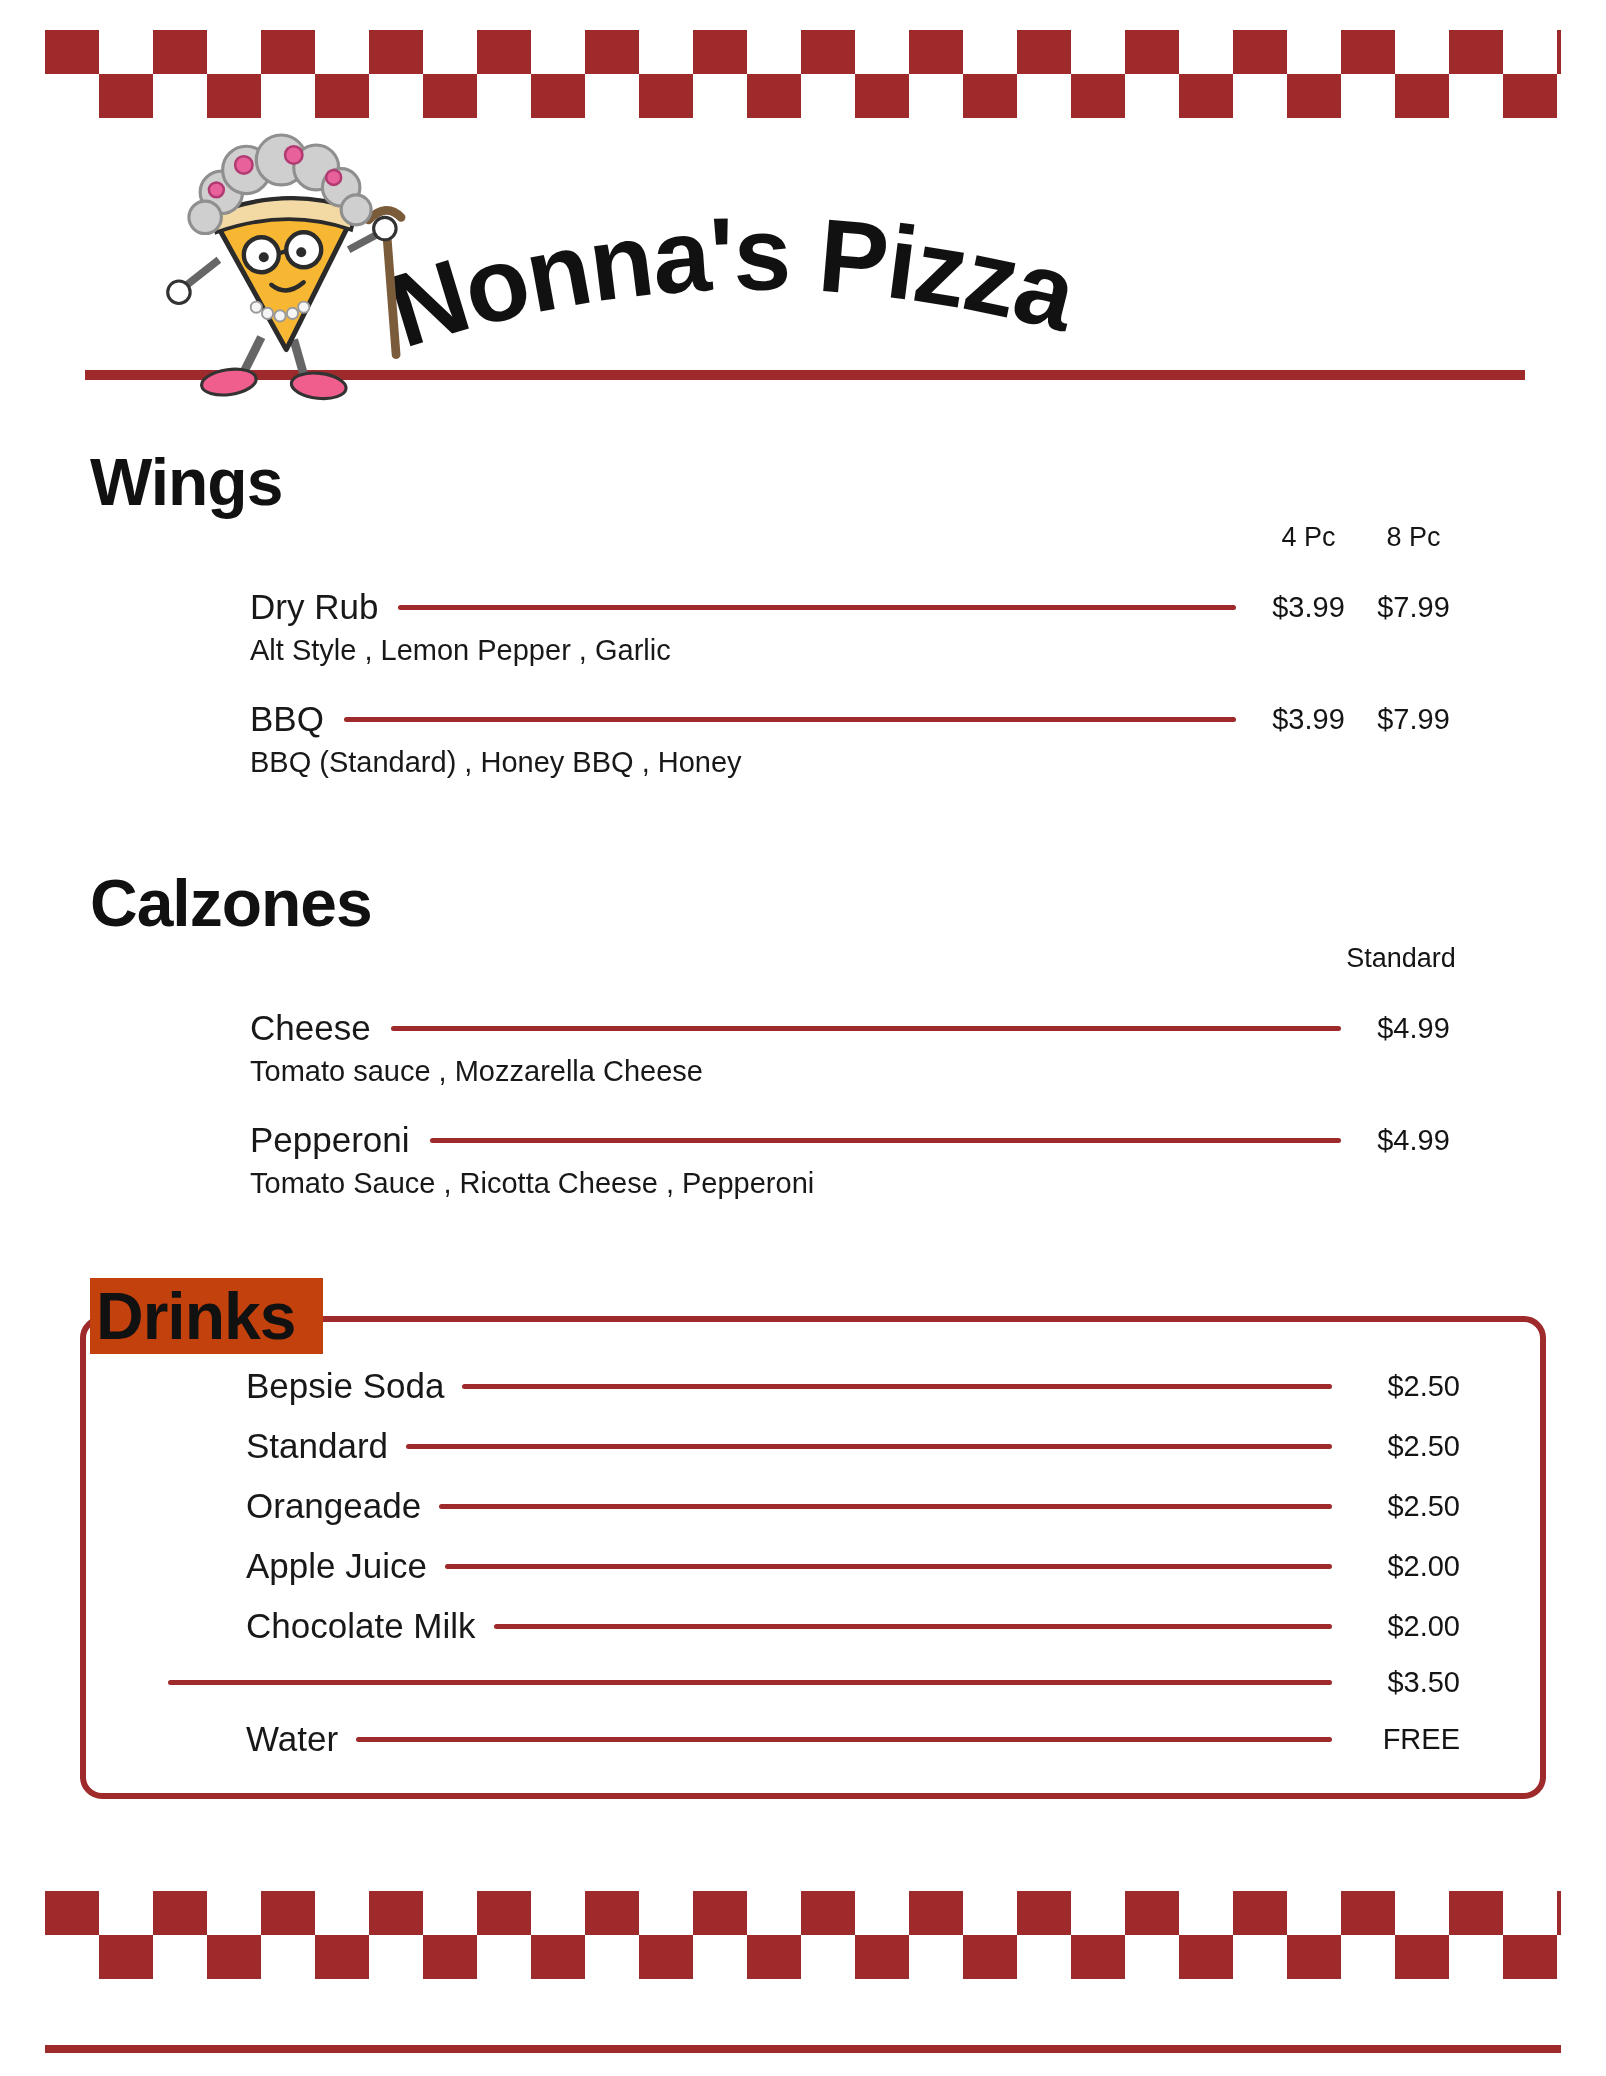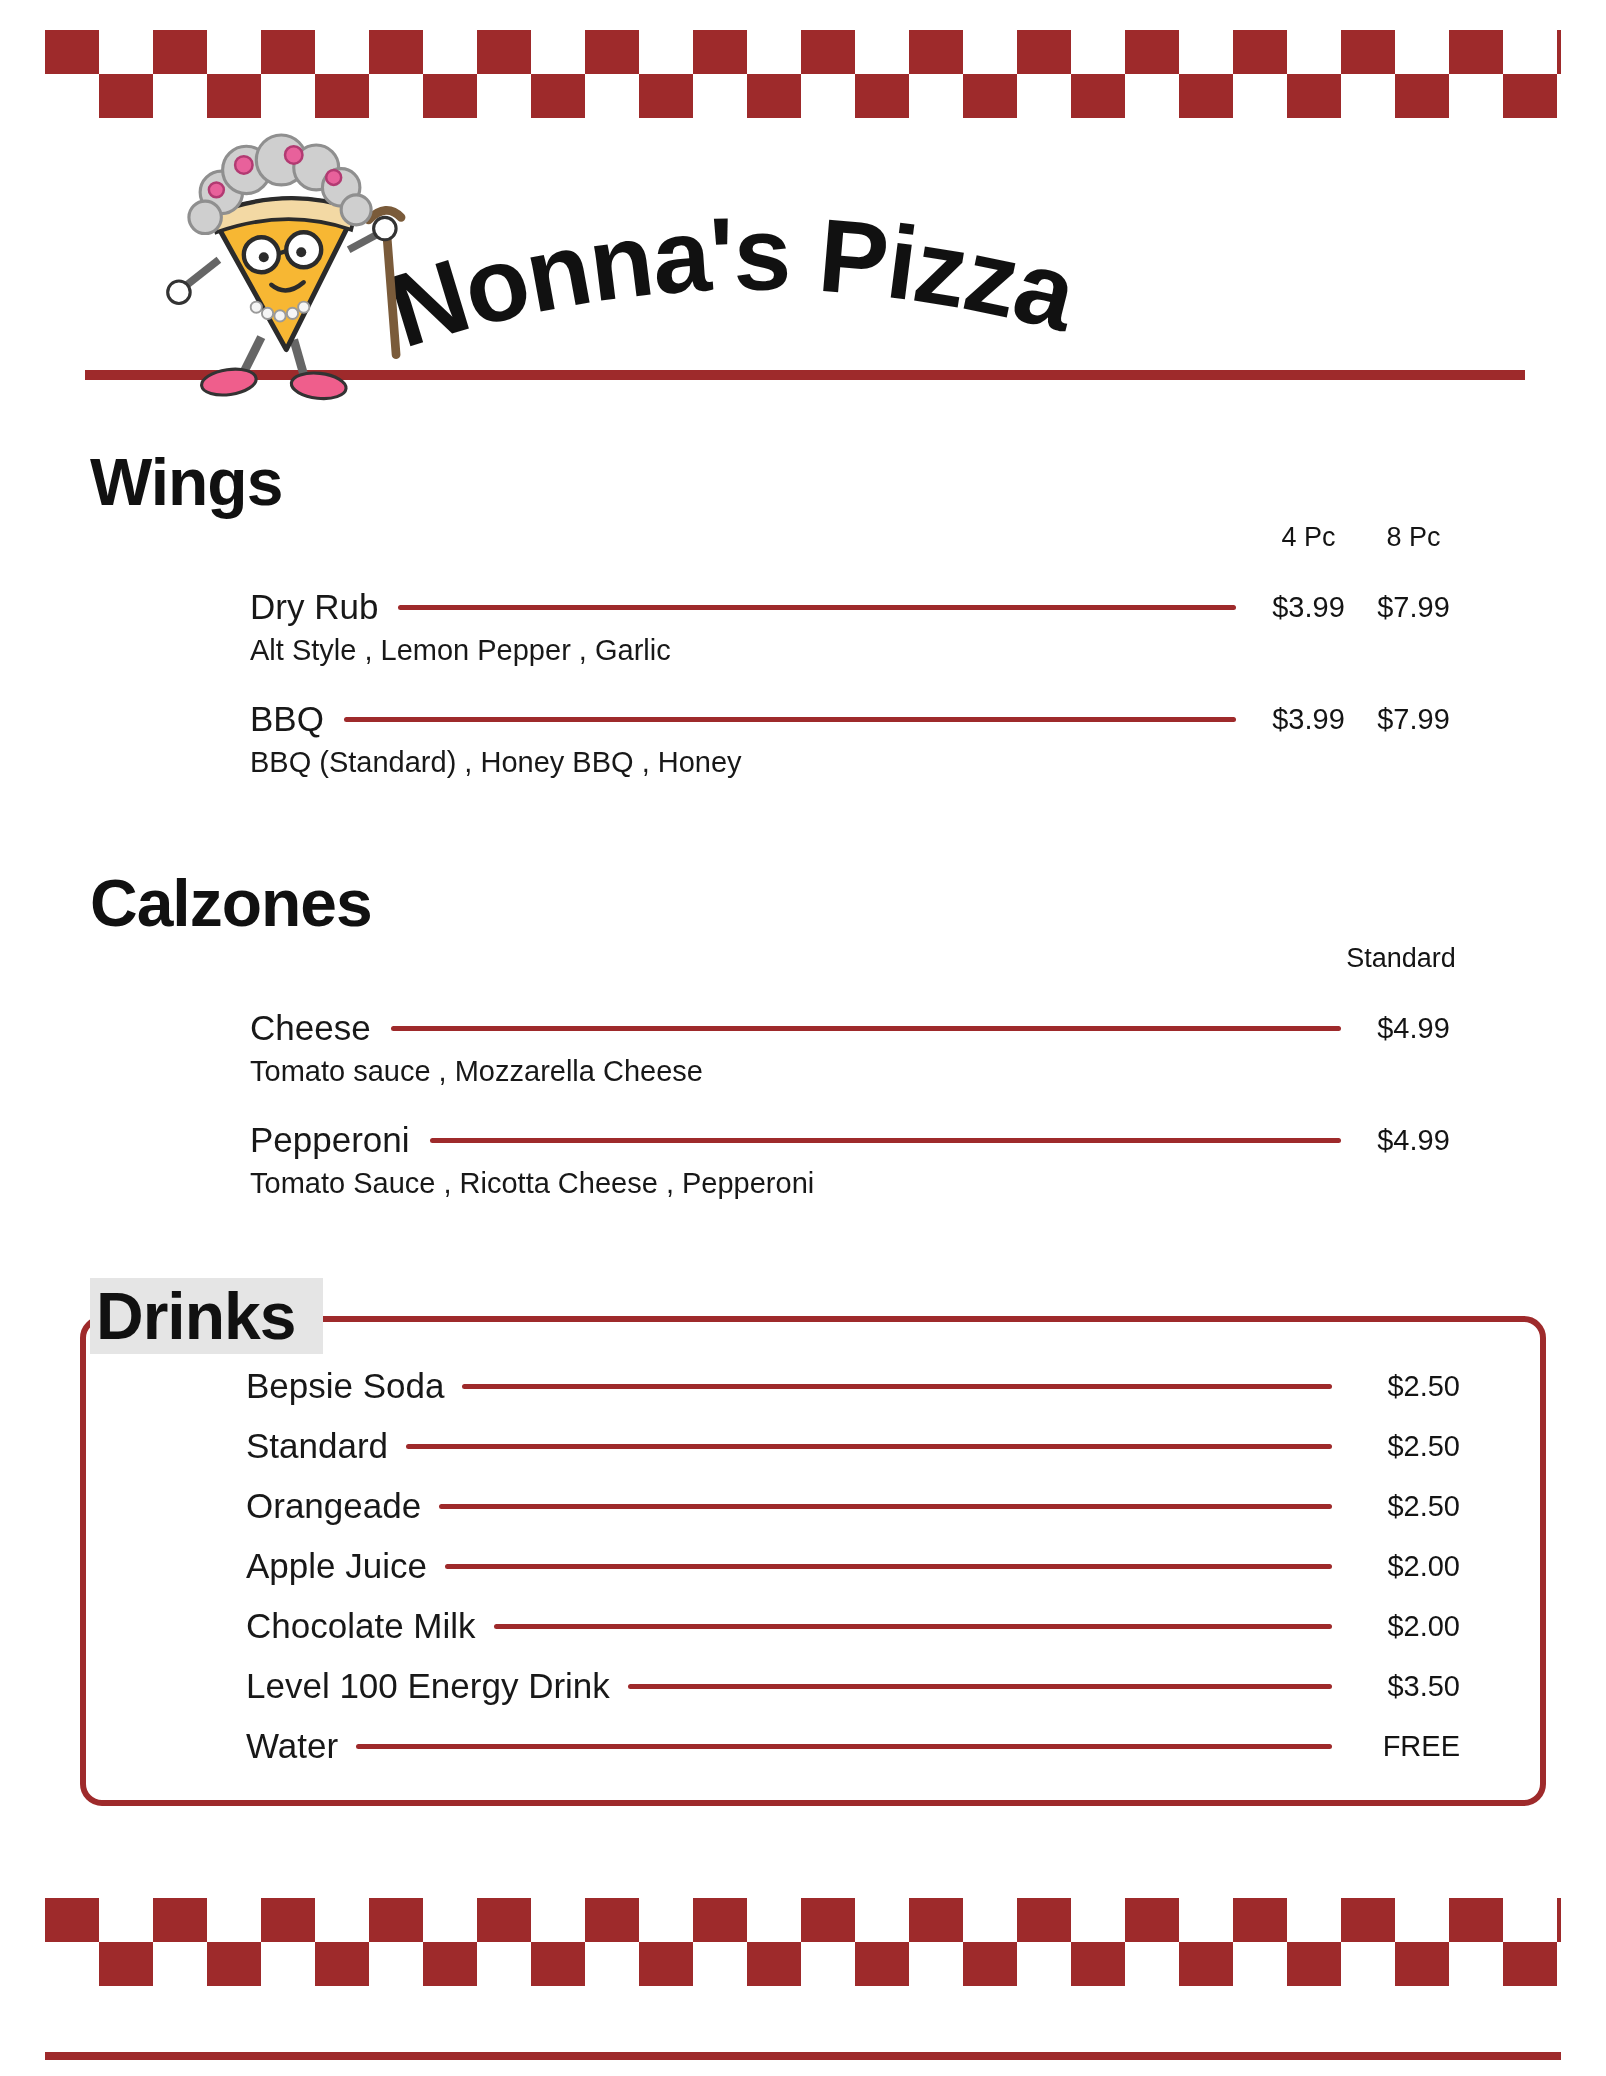--- a/index.html
+++ b/index.html
@@ -119,21 +119,21 @@
   
   .section-drinks{
     position:relative;
     margin:78px 60px 0 80px;
     padding-top:38px;
   }
   .section-drinks .heading{
     position:absolute;
     top:0;
     left:10px;
-    background:#e5e5e5;
+    background:#c2410c;
     padding:0 28px 0 6px;
     z-index:2;
   }
   .drinks-box{
     border:6px solid var(--red);
     border-radius:22px;
     padding:44px 80px 34px 64px;
   }
   .drink-row{
     display:flex;
@@ -335,21 +335,20 @@
         <span class="drink-price">$2.00</span>
       </div>
 
       <div class="drink-row">
         <span class="drink-name">Chocolate Milk</span>
         <span class="drink-leader"></span>
         <span class="drink-price">$2.00</span>
       </div>
 
       <div class="drink-row">
-        <span class="drink-name">Level 100 Energy Drink</span>
         <span class="drink-leader"></span>
         <span class="drink-price">$3.50</span>
       </div>
 
       <div class="drink-row">
         <span class="drink-name">Water</span>
         <span class="drink-leader"></span>
         <span class="drink-price">FREE</span>
       </div>
 

